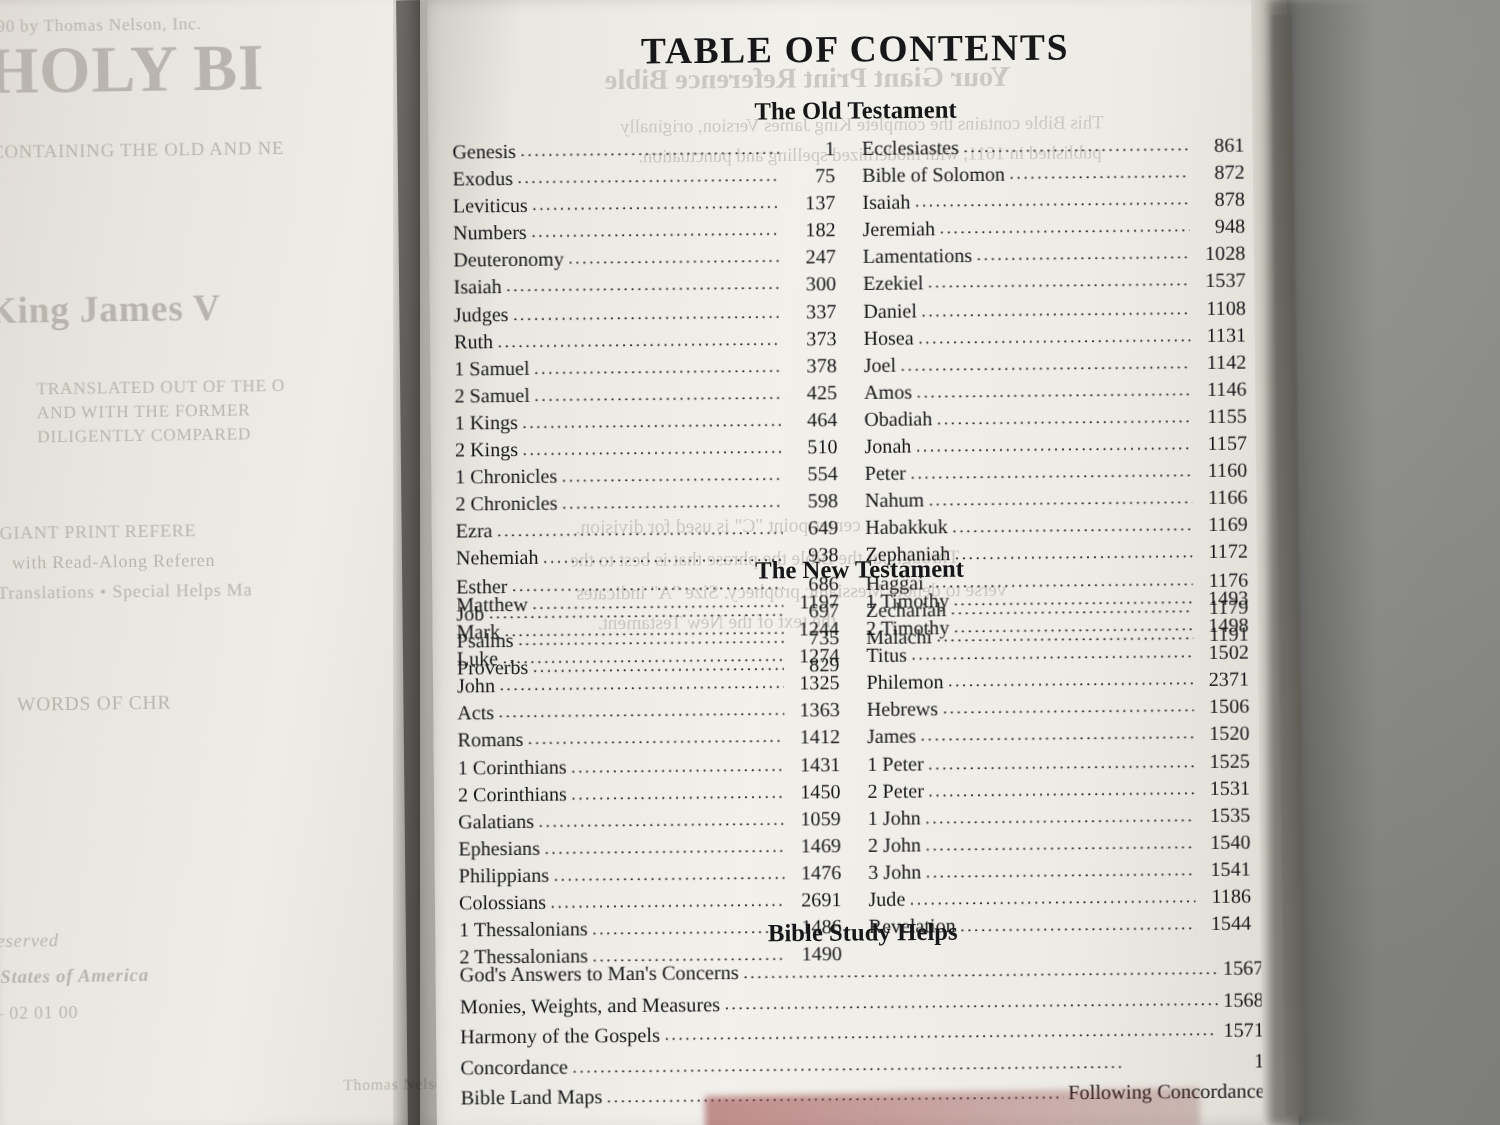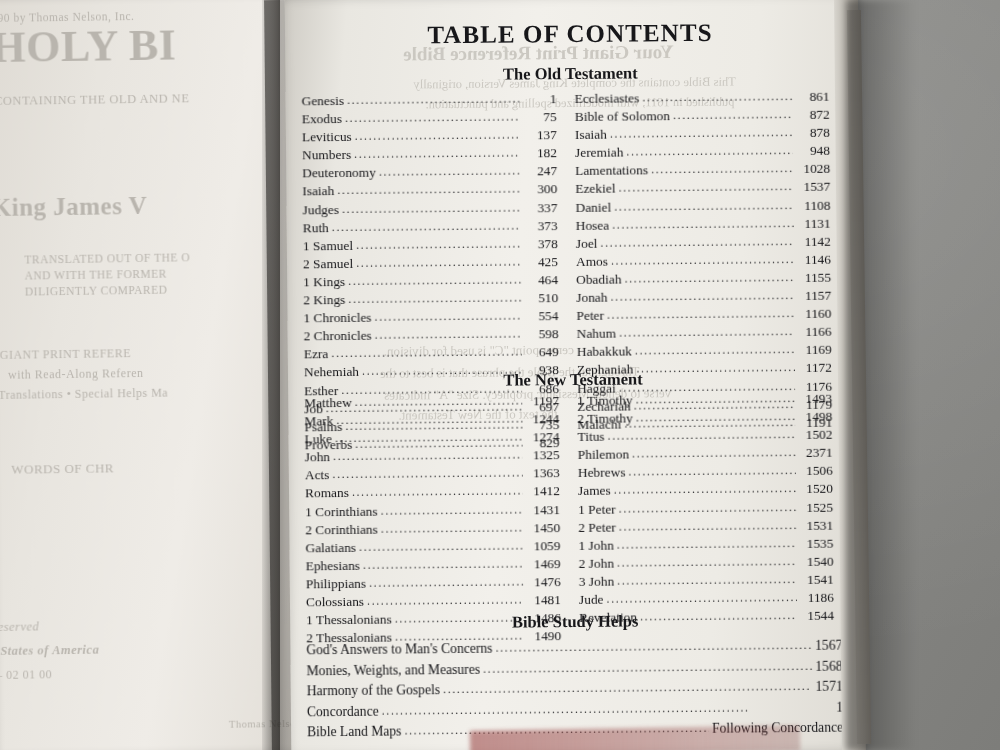--- a/index.html
+++ b/index.html
@@ -534,21 +534,21 @@
               <span class="pg">1469</span>
             </div>
             <div class="entry">
               <span class="nm">Philippians</span>
               <span class="dots">................................................................................</span>
               <span class="pg">1476</span>
             </div>
             <div class="entry">
               <span class="nm">Colossians</span>
               <span class="dots">................................................................................</span>
-              <span class="pg">1481</span>
+              <span class="pg">2691</span>
             </div>
             <div class="entry">
               <span class="nm">1 Thessalonians</span>
               <span class="dots">................................................................................</span>
               <span class="pg">1486</span>
             </div>
             <div class="entry">
               <span class="nm">2 Thessalonians</span>
               <span class="dots">................................................................................</span>
               <span class="pg">1490</span>

